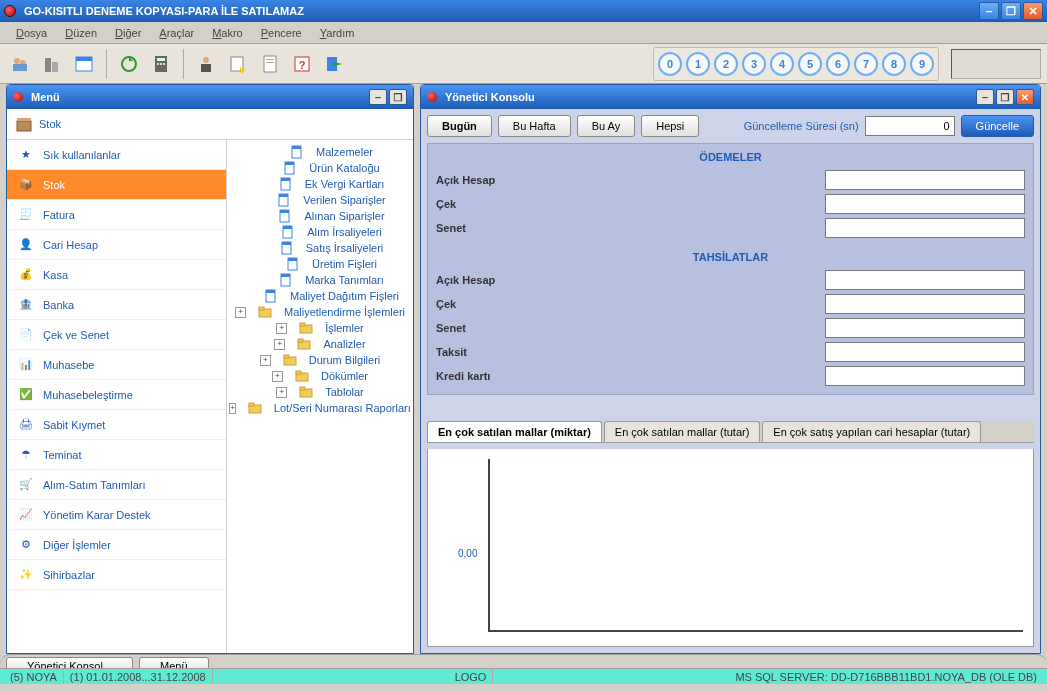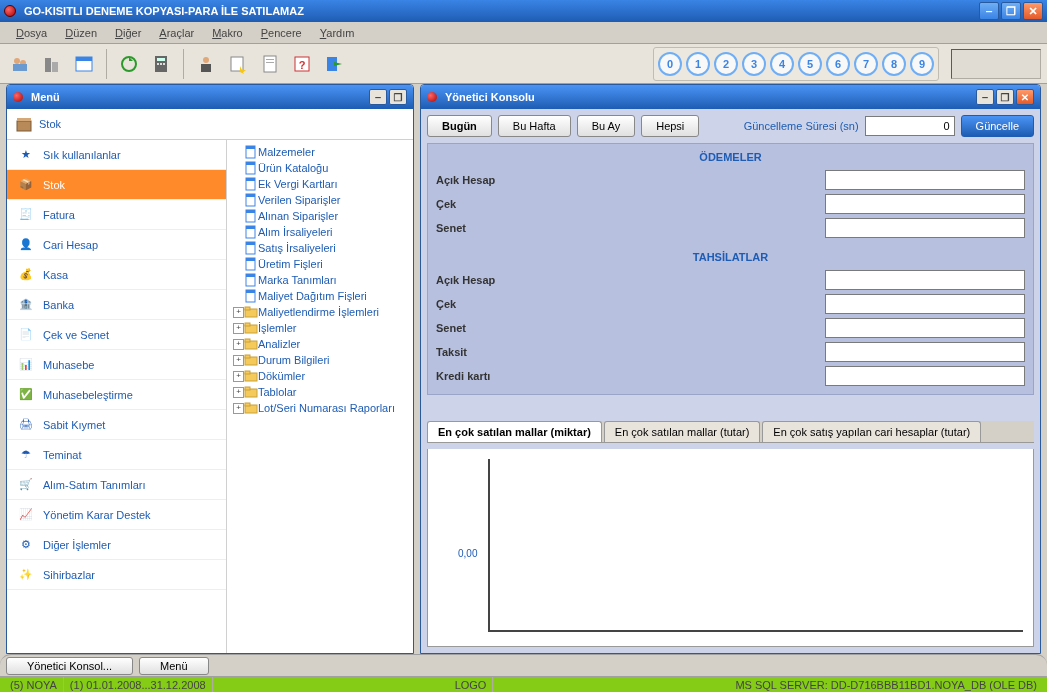--- a/index.html
+++ b/index.html
@@ -42,21 +42,21 @@
 
 
 .left-body { flex: 1; display: flex; flex-direction: column; background: #fff; }
 .left-top { padding: 6px 8px; display: flex; align-items: center; gap: 6px; border-bottom: 1px solid #d0d0d0; }
 .left-main { flex: 1; display: flex; overflow: hidden; }
 .nav-col { width: 220px; border-right: 1px solid #d0d0d0; overflow-y: auto; }
 .nav-item { height: 30px; display: flex; align-items: center; padding: 0 10px; gap: 8px; color: #1e5cb3; cursor: pointer; border-bottom: 1px solid #eee; }
 .nav-item.active { background: #ff8a2a; color: #fff; }
 .nav-icon { width: 18px; height: 18px; display: flex; align-items: center; justify-content: center; }
 .tree-col { flex: 1; overflow-y: auto; padding: 4px 2px; }
-.tree-item { display: flex; align-items: center; gap: 0; padding: 1px 4px; color: #1e5cb3; cursor: pointer; white-space: nowrap; }
+.tree-item { display: flex; align-items: center; gap: 12px; padding: 1px 4px; color: #1e5cb3; cursor: pointer; white-space: nowrap; justify-content: center; }
 .tree-exp { width: 11px; height: 11px; border: 1px solid #999; background: #fff; display: flex; align-items: center; justify-content: center; font-size: 8px; color: #444; line-height: 1; }
 .tree-exp.none { border: none; background: none; }
 .tree-icon { width: 14px; height: 14px; display: flex; align-items: center; justify-content: center; }
 
 
 .right-body { flex: 1; background: #cdd3e8; display: flex; flex-direction: column; padding: 6px; gap: 6px; overflow: hidden; }
 .btnrow { display: flex; gap: 6px; align-items: center; }
 .btn { height: 22px; padding: 0 14px; border: 1px solid #888; border-radius: 3px; background: linear-gradient(#fff,#e0e0e0); cursor: pointer; display: flex; align-items: center; }
 .btn.bold { font-weight: bold; }
 .btn.primary { background: linear-gradient(#4a94f5,#1e5cb3); color: #fff; border-color: #1e5cb3; }
@@ -77,21 +77,21 @@
 .tabs { display: flex; background: #d4d0c8; border-bottom: 1px solid #999; margin-top: 20px; }
 .tab { padding: 4px 10px; border: 1px solid #999; border-bottom: none; background: #e8e4dc; cursor: pointer; margin-right: 2px; border-radius: 3px 3px 0 0; }
 .tab.active { background: #fff; font-weight: bold; }
 .chart-area { flex: 1; background: #fff; border: 1px solid #999; border-top: none; position: relative; min-height: 100px; }
 .chart-ylabel { position: absolute; left: 30px; top: 50%; color: #1e5cb3; font-size: 10px; }
 .chart-axis { position: absolute; left: 60px; top: 10px; bottom: 14px; right: 10px; border-left: 2px solid #444; border-bottom: 2px solid #444; }
 
 
 .bottombar { position: absolute; bottom: 16px; left: 0; right: 0; height: 22px; background: #d4d0c8; border-top: 1px solid #a0a0a0; display: flex; align-items: center; padding: 0 6px; gap: 6px; border-radius: 11px; }
 .b-btn { height: 18px; padding: 0 20px; border: 1px solid #888; border-radius: 3px; background: linear-gradient(#fff,#e0e0e0); cursor: pointer; display: flex; align-items: center; }
-.statusbar { position: absolute; bottom: 0; left: 0; right: 0; height: 16px; background: #84cc16; border-top: 1px solid #a0a0a0; display: flex; align-items: center; padding: 0 4px; font-size: 10px; color: #444; }
+.statusbar { position: absolute; bottom: 8px; left: 0; right: 0; height: 16px; background: #5eead4; border-top: 1px solid #a0a0a0; display: flex; align-items: center; padding: 0 4px; font-size: 10px; color: #444; }
 .statusbar .cell { padding: 0 6px; border-right: 1px solid #b0aca4; height: 100%; display: flex; align-items: center; }
 .statusbar .gap { flex: 1; }
 
 svg { pointer-events: none; }
 </style>
 </head>
 <body>
 
 <div class="titlebar">
   <div class="dot"></div>

